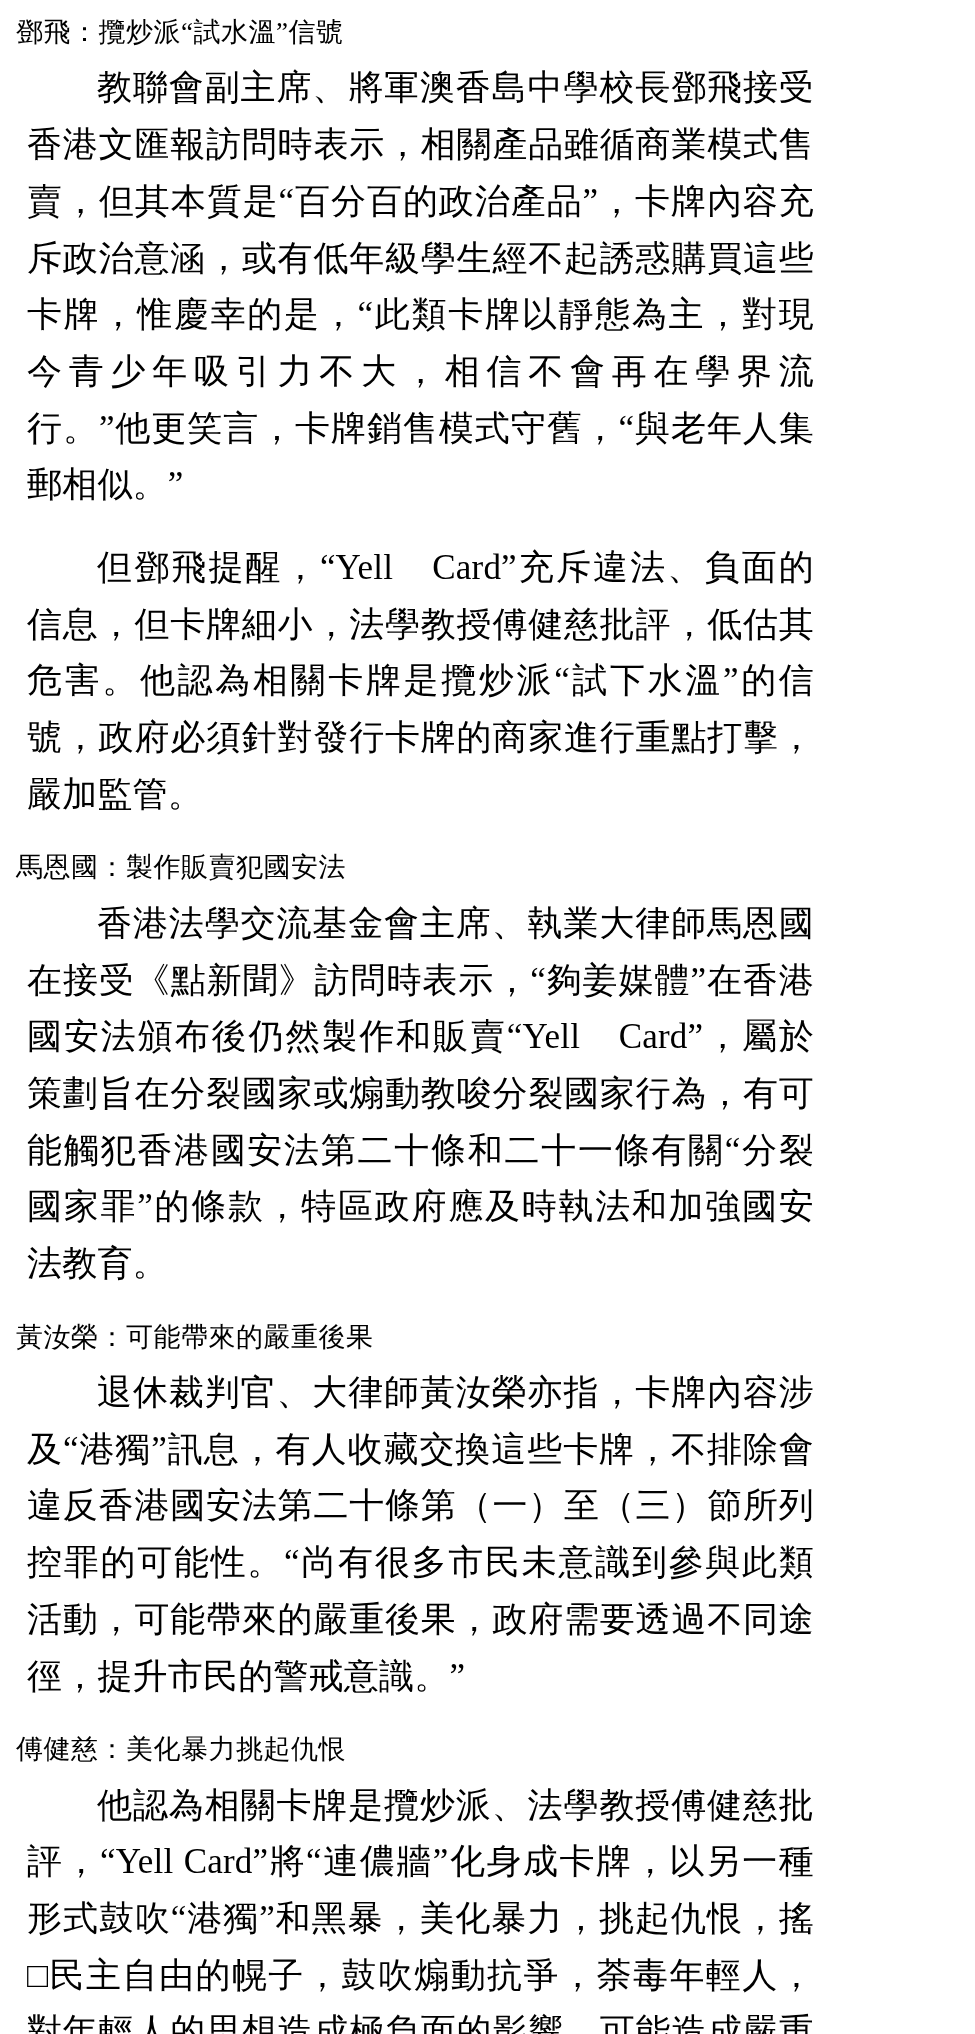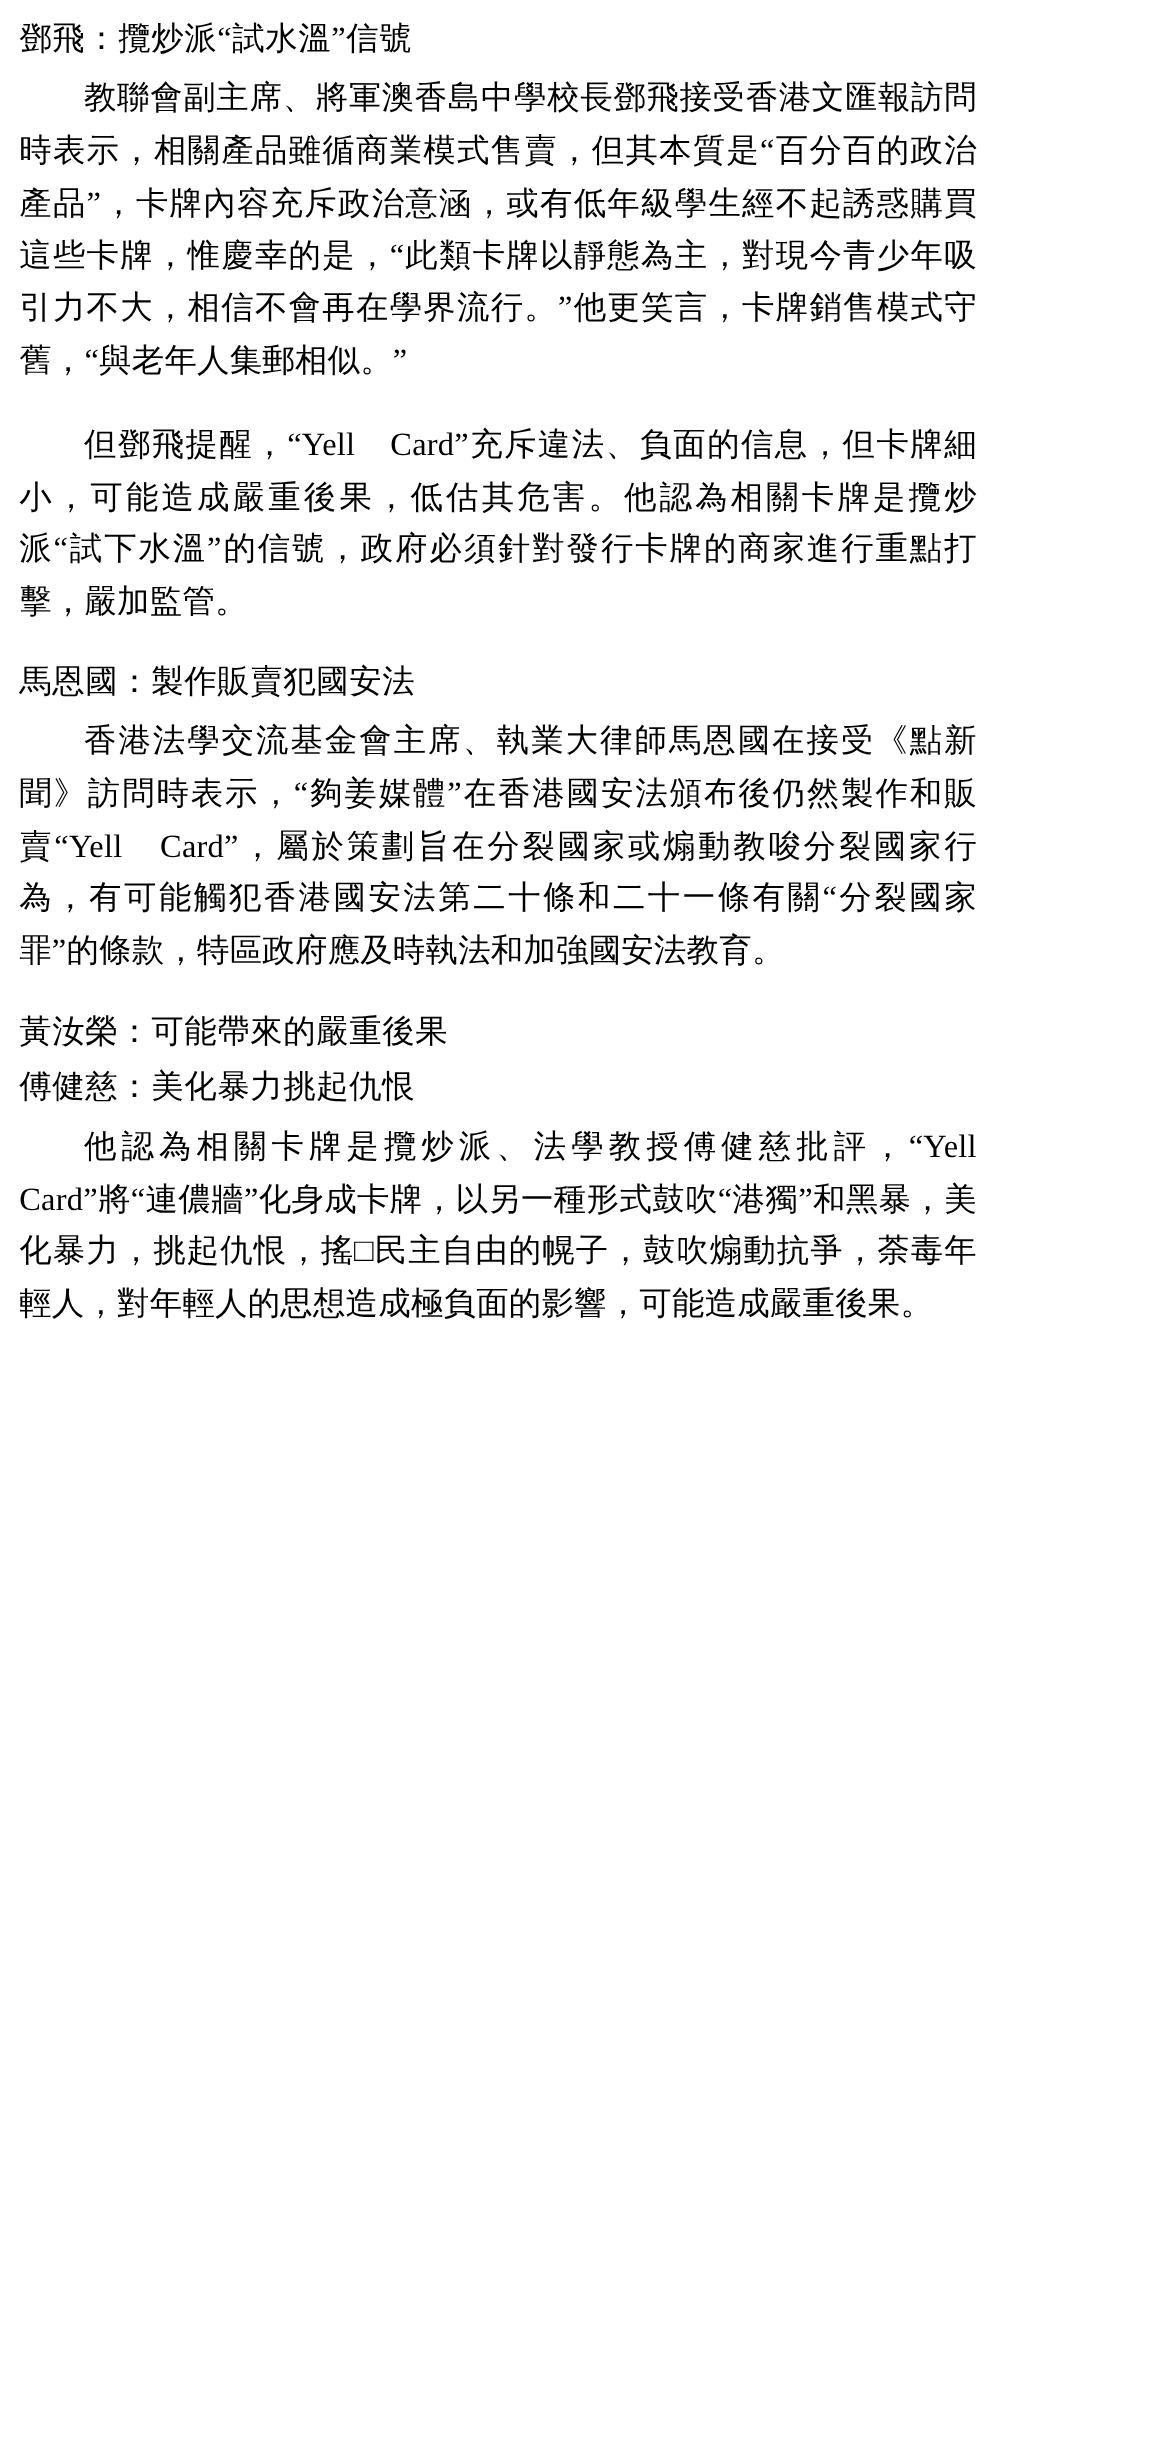--- a/index.html
+++ b/index.html
@@ -19,50 +19,51 @@
     padding: 14px 20px 20px 16px;
   }
   .section-heading {
     font-size: 27px;
     line-height: 1.35;
     font-weight: normal;
     margin: 0 0 10px 0;
     letter-spacing: 0.5px;
   }
   .para {
-    font-size: 27px;
+    font-size: 35px;
     line-height: 1.62;
-    margin: 0 0 26px 0;
+    margin: 0 0 26px 11px;
     text-indent: 2em;
     text-align: justify;
     text-justify: inter-character;
     letter-spacing: 0.2px;
   }
   .block {
     margin-bottom: 4px;
   }
 </style>
 </head>
 <body>
 
 <div class="page">
 
   <div class="block">
     <h2 class="section-heading">鄧飛：攬炒派“試水溫”信號</h2>
     <p class="para">教聯會副主席、將軍澳香島中學校長鄧飛接受香港文匯報訪問時表示，相關產品雖循商業模式售賣，但其本質是“百分百的政治產品”，卡牌內容充斥政治意涵，或有低年級學生經不起誘惑購買這些卡牌，惟慶幸的是，“此類卡牌以靜態為主，對現今青少年吸引力不大，相信不會再在學界流行。”他更笑言，卡牌銷售模式守舊，“與老年人集郵相似。”</p>
-    <p class="para">但鄧飛提醒，“Yell　Card”充斥違法、負面的信息，但卡牌細小，可能造成嚴重後果，低估其危害。他認為相關卡牌是攬炒派“試下水溫”的信號，政府必須針對發行卡牌的商家進行重點打擊，嚴加監管。</p>
+    <p class="para">但鄧飛提醒，“Yell　Card”充斥違法、負面的信息，但卡牌細小，法學教授傅健慈批評，低估其危害。他認為相關卡牌是攬炒派“試下水溫”的信號，政府必須針對發行卡牌的商家進行重點打擊，嚴加監管。</p>
   </div>
 
   <div class="block">
     <h2 class="section-heading">馬恩國：製作販賣犯國安法</h2>
     <p class="para">香港法學交流基金會主席、執業大律師馬恩國在接受《點新聞》訪問時表示，“夠姜媒體”在香港國安法頒布後仍然製作和販賣“Yell　Card”，屬於策劃旨在分裂國家或煽動教唆分裂國家行為，有可能觸犯香港國安法第二十條和二十一條有關“分裂國家罪”的條款，特區政府應及時執法和加強國安法教育。</p>
   </div>
 
   <div class="block">
     <h2 class="section-heading">黃汝榮：可能帶來的嚴重後果</h2>
+    <p class="para">退休裁判官、大律師黃汝榮亦指，卡牌內容涉及“港獨”訊息，有人收藏交換這些卡牌，不排除會違反香港國安法第二十條第（一）至（三）節所列控罪的可能性。“尚有很多市民未意識到參與此類活動，可能帶來的嚴重後果，政府需要透過不同途徑，提升市民的警戒意識。”</p>
   </div>
 
   <div class="block">
     <h2 class="section-heading">傅健慈：美化暴力挑起仇恨</h2>
     <p class="para">他認為相關卡牌是攬炒派、法學教授傅健慈批評，“Yell Card”將“連儂牆”化身成卡牌，以另一種形式鼓吹“港獨”和黑暴，美化暴力，挑起仇恨，搖□民主自由的幌子，鼓吹煽動抗爭，荼毒年輕人，對年輕人的思想造成極負面的影響，可能造成嚴重後果。</p>
   </div>
 
 </div>
 
 </body></html>

